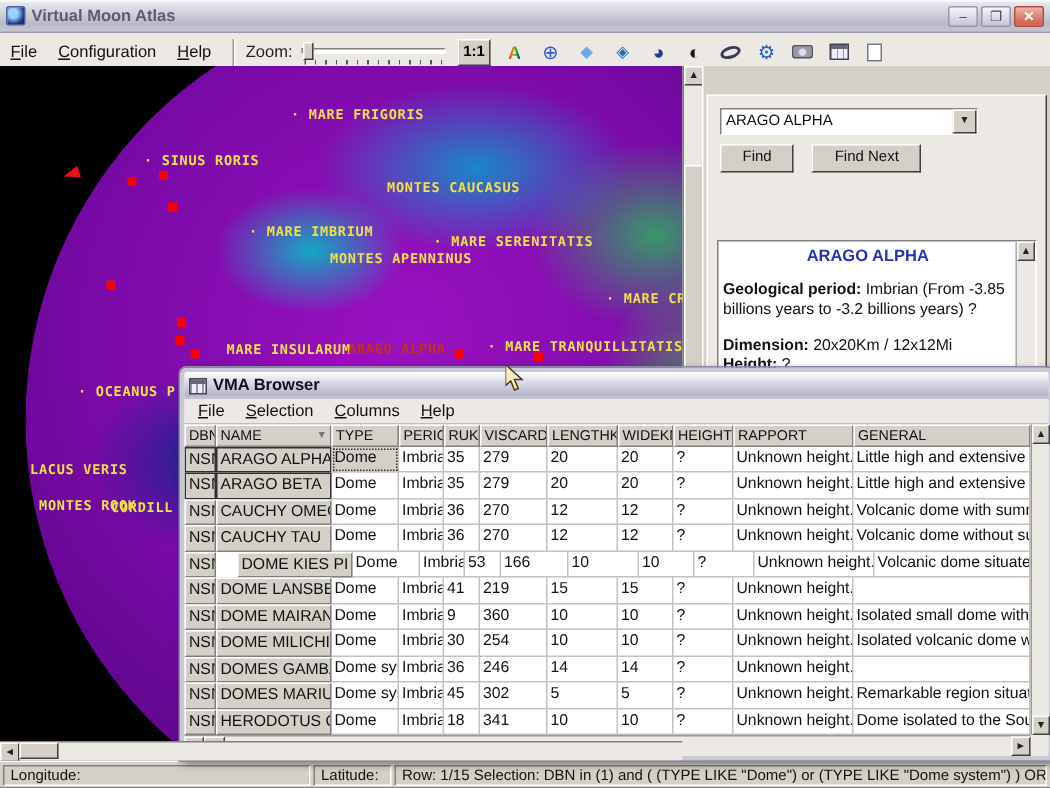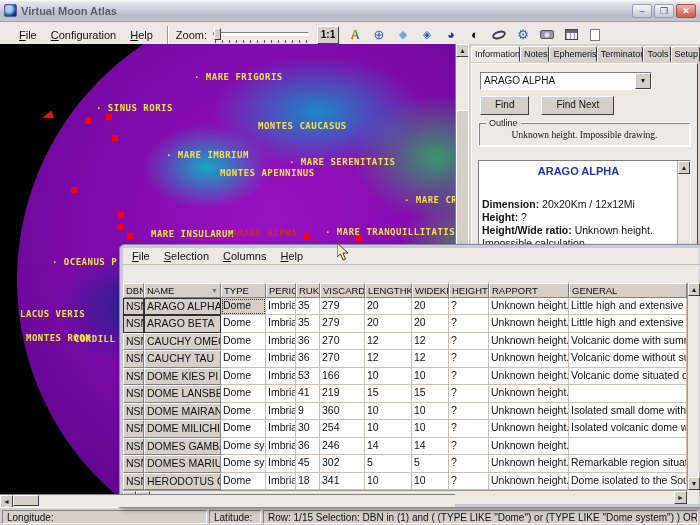--- a/index.html
+++ b/index.html
@@ -12,21 +12,21 @@
     display:flex; align-items:center; padding:0 4px; border-bottom:1px solid #9a9aab; }
   .titlebar .ticon { width:13px; height:13px; border-radius:2px; margin-right:4px;
     background:radial-gradient(circle at 35% 35%, #9fd0ff 0 30%, #1a3f8f 70%, #0a1f50 100%); border:1px solid #51618f; }
   .titlebar .ttext { font-weight:bold; color:#5c5c6b; font-size:11px; flex:1; }
   .winbtns { display:flex; gap:2px; }
   .winbtn { width:20px; height:14px; border-radius:2px; font-size:9px; line-height:12px; text-align:center;
     border:1px solid #9a9aae; background:linear-gradient(180deg,#f6f6fa,#c6c6d6); color:#44445a; }
   .winbtn.close { background:linear-gradient(180deg,#f0b4a6,#d3685a 80%); border-color:#a84a3c; color:#fff; font-weight:bold; }
 
   .menurow { position:absolute; left:0; top:22px; width:700px; height:26px; background:#ece9e4;
-    border-bottom:1px solid #808080; display:flex; align-items:center; padding-left:12px; gap:2px; }
+    border-bottom:1px solid #808080; display:flex; align-items:center; padding-left:0; gap:2px; }
   .mi { padding:2px 7px; color:#111; font-size:11px; display:inline-block; }
   .mi::first-letter { text-decoration:underline; }
   .tsep { width:2px; height:18px; border-left:1px solid #9b978f; border-right:1px solid #fff; margin:0 5px; }
   .zlabel { color:#222; margin-right:4px; }
   .slider { position:relative; width:96px; height:16px; margin-right:6px; }
   .slider .track { position:absolute; left:0; right:0; top:5px; height:4px; background:#fff;
     border:1px solid; border-color:#808080 #fff #fff #808080; }
   .slider .ticks { position:absolute; left:2px; right:2px; bottom:0; height:3px;
     background:repeating-linear-gradient(90deg,#555 0 1px,transparent 1px 7px); }
   .slider .thumb { position:absolute; left:1px; top:1px; width:7px; height:12px;
@@ -240,44 +240,33 @@
       <div class="marker" style="left: 117px; top: 180px;"></div>
       <div class="marker" style="left: 127px; top: 189px;"></div>
       <div class="marker" style="left: 303px; top: 189px;"></div>
       <div class="marker" style="left: 356px; top: 191px;"></div>
     </div>
   <div class="vscroll">
     <div class="sbtn">▲</div>
     <div class="thumb"></div>
   </div>
   <div class="panel">
-    <div class="tabs" id="tabs">
-        <span class="tab active">Information</span>
-        <span class="tab">Notes</span>
-        <span class="tab">Ephemeris</span>
-        <span class="tab">Terminator</span>
-        <span class="tab">Tools</span>
-        <span class="tab">Setup</span>
-      </div>
     <div class="tabpage">
       <div class="combo">
         <span class="cval">ARAGO ALPHA</span>
         <span class="carrow">▼</span>
       </div>
       <div class="findrow">
         <span class="pbtn">Find</span>
         <span class="pbtn">Find Next</span>
       </div>
-      <div class="outline">
-        <span class="olabel">Outline</span>
-        <div class="otext">Unknown height. Impossible drawing.</div>
-      </div>
       <div class="infobox">
         <div class="infocontent" id="infocontent">
           <div class="ititle">ARAGO ALPHA</div>
+            <p><b>Geological period:</b> Imbrian (From -3.85 billions years to -3.2 billions years) ?</p>
             <p class="sp"></p>
             <p><b>Dimension:</b> 20x20Km / 12x12Mi</p>
             <p><b>Height:</b> ?</p>
             <p><b>Height/Wide ratio:</b> Unknown height. Impossible calculation.</p>
             <p class="sp"></p>
             <p><b>Description:</b></p>
             <p>Little high and extensive dome without summit crater</p>
           </div>
         <div class="infoscroll">
           <div class="sbtn" style="width:12px">▲</div>
@@ -287,20 +276,24 @@
   </div>
 </div>
 
 <div class="statusbar">
   <span class="spanel p1">Longitude:</span>
   <span class="spanel p2">Latitude:</span>
   <span class="spanel p3">Row: 1/15   Selection: DBN in (1) and ( (TYPE LIKE "Dome") or (TYPE LIKE "Dome system") ) ORDER BY NAME</span>
 </div>
 
 <div class="browser">
+  <div class="b-title">
+    <span class="bicon"></span>
+    <span class="btext">VMA Browser</span>
+  </div>
   <div class="b-menu" id="b-menu">
       <span class="mi">File</span>
       <span class="mi">Selection</span>
       <span class="mi">Columns</span>
       <span class="mi">Help</span>
     </div>
   <div class="grid" id="grid">
       <div class="grow head">
         <div class="gcell hdr" style="flex-basis: 21px;">
           <span>DBN</span>
@@ -384,21 +377,21 @@
         <div class="gcell" style="flex-basis: 24px;">36</div>
         <div class="gcell" style="flex-basis: 45px;">270</div>
         <div class="gcell" style="flex-basis: 47px;">12</div>
         <div class="gcell" style="flex-basis: 37px;">12</div>
         <div class="gcell" style="flex-basis: 40px;">?</div>
         <div class="gcell" style="flex-basis: 80px;">Unknown height. Impossible drawing.</div>
         <div class="gcell last" style="flex-basis: 118px;">Volcanic dome without summit crater to</div>
       </div>
       <div class="grow">
         <div class="gcell fixed" style="flex-basis: 21px;">NSN</div>
-        <div class="gcell fixed" style="flex-basis: 77px;">DOME KIES PI</div>
+        <div class="gcell fixed" style="flex-basis: 77px; margin-left: 14px;">DOME KIES PI</div>
         <div class="gcell" style="flex-basis: 45px;">Dome</div>
         <div class="gcell" style="flex-basis: 30px;">Imbrian</div>
         <div class="gcell" style="flex-basis: 24px;">53</div>
         <div class="gcell" style="flex-basis: 45px;">166</div>
         <div class="gcell" style="flex-basis: 47px;">10</div>
         <div class="gcell" style="flex-basis: 37px;">10</div>
         <div class="gcell" style="flex-basis: 40px;">?</div>
         <div class="gcell" style="flex-basis: 80px;">Unknown height. Impossible drawing.</div>
         <div class="gcell last" style="flex-basis: 118px;">Volcanic dome situated on the South-W</div>
       </div>

